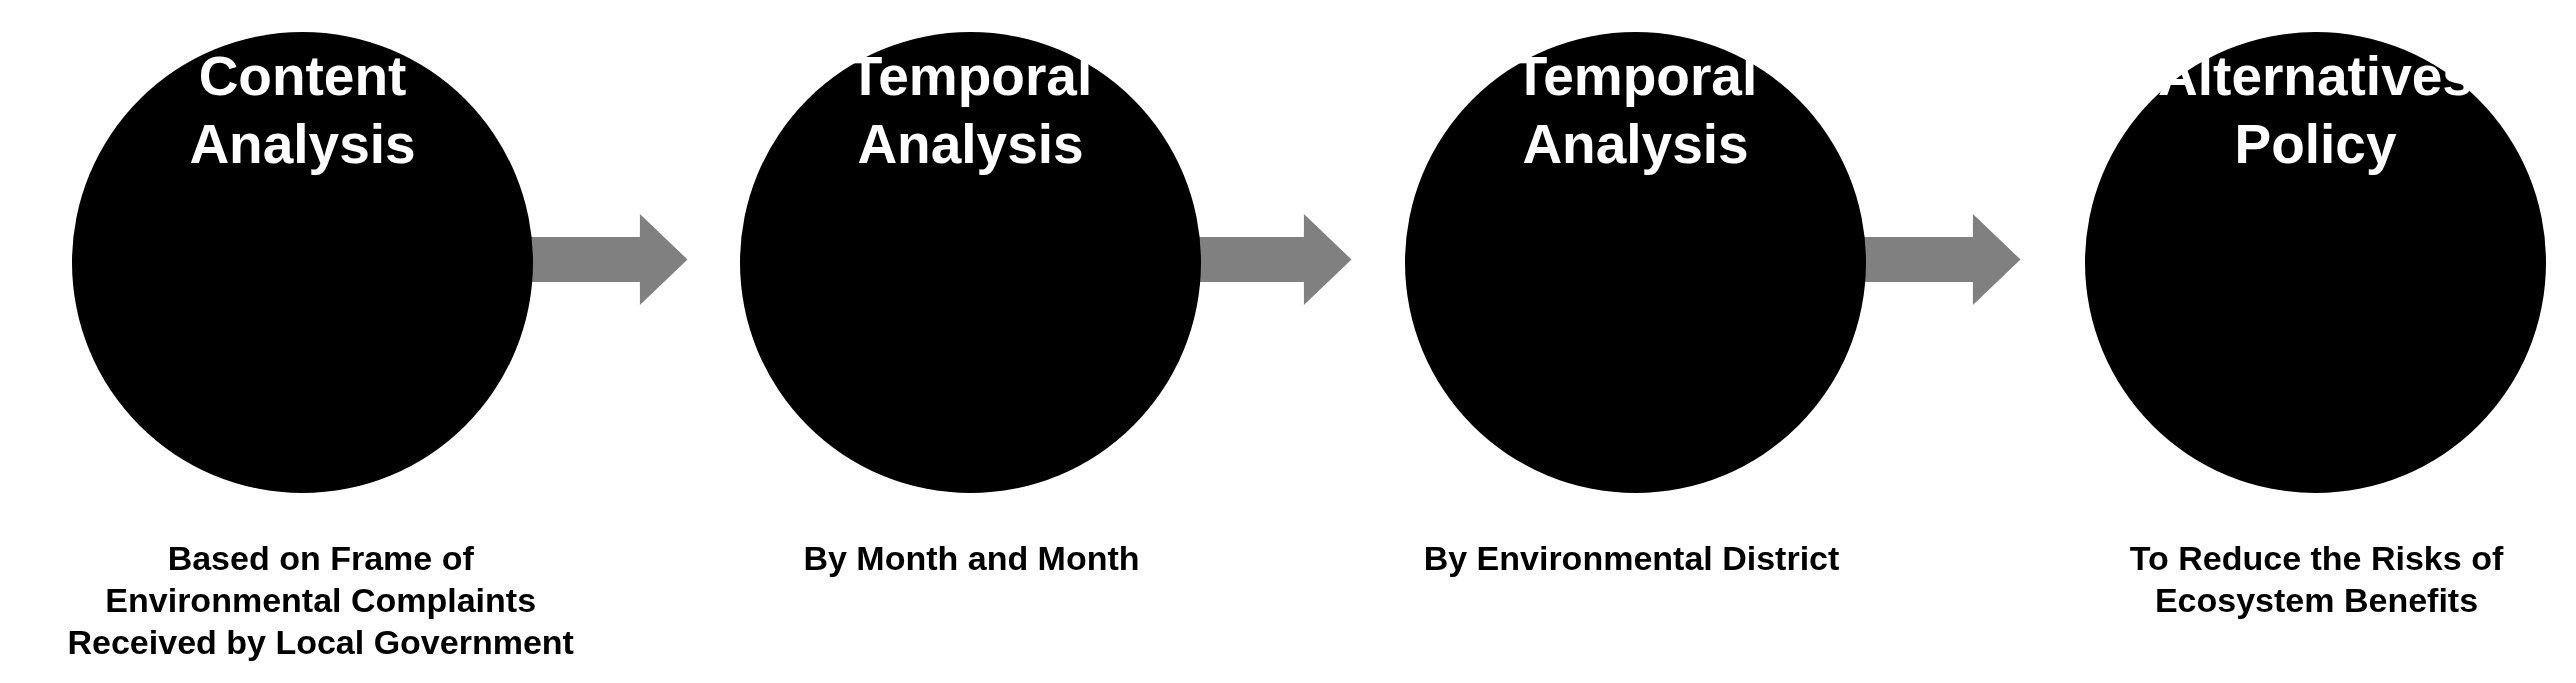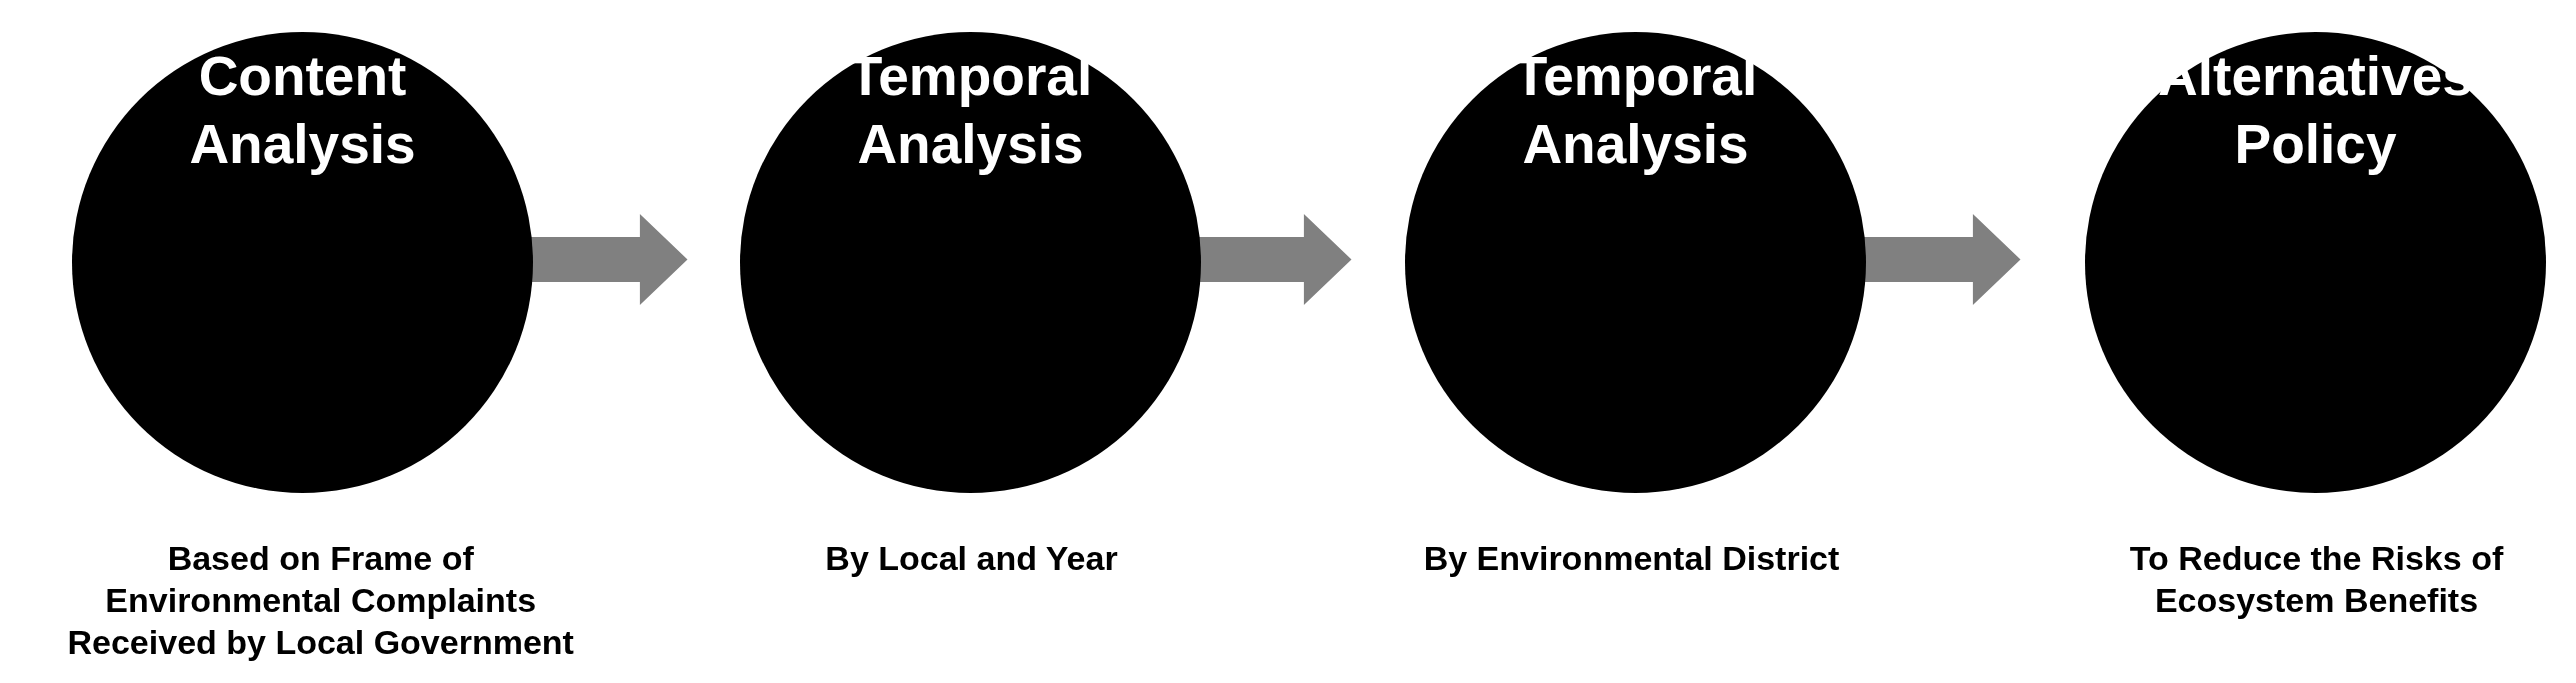--- a/index.html
+++ b/index.html
@@ -90,21 +90,21 @@
     <svg viewBox="0 0 230 130" xmlns="http://www.w3.org/2000/svg" aria-hidden="true">
       <polygon points="0,33 162,33 162,0 230,65 162,130 162,97 0,97" fill="currentColor"></polygon>
     </svg>
   </div>
 
   <div class="circle circle-2">
     <div class="title-line">Temporal</div>
     <div class="title-line">Analysis</div>
   </div>
   <div class="caption caption-2">
-    <div class="caption-line">By Local and Year</div>
+    <div class="caption-line">By Month and Month</div>
   </div>
 
   <div class="arrow arrow-2">
     <svg viewBox="0 0 230 130" xmlns="http://www.w3.org/2000/svg" aria-hidden="true">
       <polygon points="0,33 162,33 162,0 230,65 162,130 162,97 0,97" fill="currentColor"></polygon>
     </svg>
   </div>
 
   <div class="circle circle-3">
     <div class="title-line">Temporal</div>

